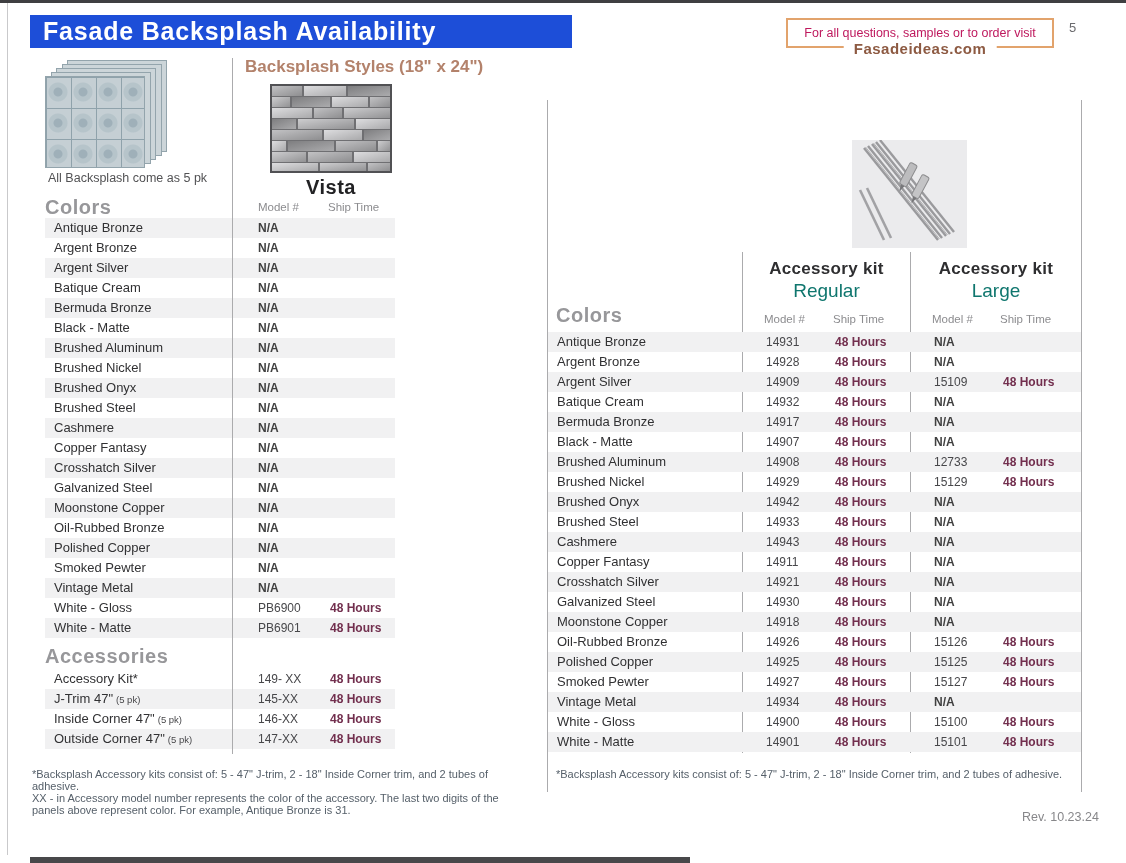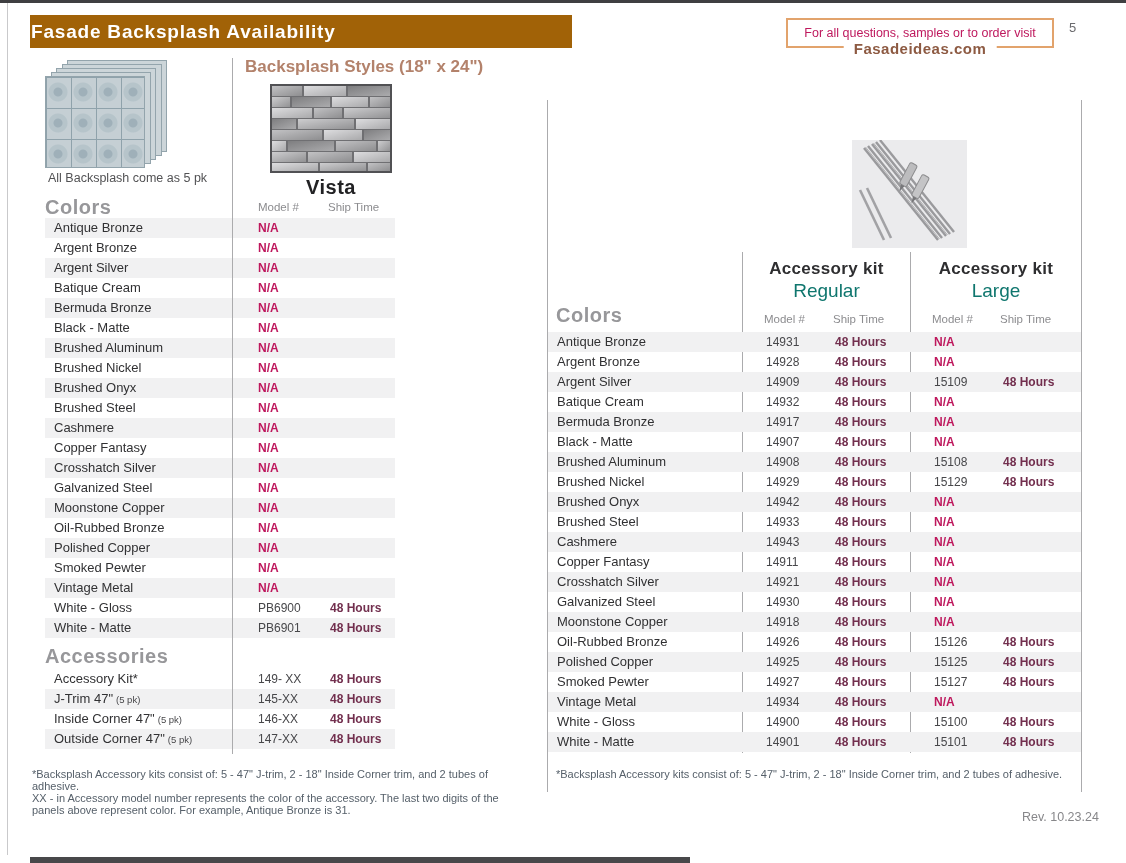--- a/index.html
+++ b/index.html
@@ -2,23 +2,23 @@
 <html><head>
 <meta charset="utf-8">
 <style>
   html,body{margin:0;padding:0;background:#ffffff;}
   .page{position:relative;width:1126px;height:863px;background:#ffffff;
         font-family:"Liberation Sans", sans-serif;overflow:hidden;}
   .top-edge{position:absolute;left:0;top:0;width:1126px;height:3px;background:#3f3f41;}
   .left-edge{position:absolute;left:7px;top:3px;width:1px;height:852px;background:#c9c9cb;}
   .bottom-bar{position:absolute;left:30px;top:857px;width:660px;height:6px;background:#48484a;}
 
-  .banner{position:absolute;left:30px;top:15px;width:542px;height:33px;background:#a16207;
-          color:#ffffff;font-weight:bold;font-size:19px;letter-spacing:0.8px;
-          line-height:33px;padding-left:1px;box-sizing:border-box;}
+  .banner{position:absolute;left:30px;top:15px;width:542px;height:33px;background:#1d4ed8;
+          color:#ffffff;font-weight:bold;font-size:25px;letter-spacing:0.8px;
+          line-height:33px;padding-left:13px;box-sizing:border-box;}
   .pagenum{position:absolute;left:1069px;top:20px;font-size:13px;color:#6b6b6e;}
 
   .info-box{position:absolute;left:786px;top:18px;width:268px;height:30px;
             border:2px solid #e2a36c;box-sizing:border-box;text-align:center;}
   .info-line1{font-size:12.5px;color:#be185d;line-height:26px;white-space:nowrap;}
   .info-line2{position:absolute;left:50%;transform:translateX(-50%);top:20px;
               background:#ffffff;padding:0 10px;font-size:15px;font-weight:bold;
               color:#8d5a42;white-space:nowrap;letter-spacing:0.5px;}
 
   
@@ -50,21 +50,21 @@
   .kit-sub{font-size:19px;color:#0f766e;margin-top:1px;}
 
   
   .dtable{position:absolute;}
   .trow{position:relative;height:20px;line-height:20px;}
   .trow.alt{background:#f1f1f2;}
   .cname{position:absolute;left:9px;font-size:13px;color:#313133;white-space:nowrap;}
   .cpk{font-size:9.5px;color:#47474a;margin-left:3px;}
   .cmodel{position:absolute;font-size:12px;color:#47474a;white-space:nowrap;}
   .cship{position:absolute;font-size:12px;font-weight:bold;color:#722f4e;white-space:nowrap;}
-  .na{font-weight:bold;color:#be185d;}
+  .na{font-weight:bold;color:#404040;}
   .mpos-l{left:213px;} .spos-l{left:285px;}
   .mpos-r1{left:218px;} .spos-r1{left:287px;} .mpos-r2{left:386px;} .spos-r2{left:455px;}
 
   .vline{position:absolute;width:1px;background:#ababad;}
 
   .footnote{position:absolute;font-size:11px;color:#56606a;line-height:12px;white-space:pre-line;}
   .rev{position:absolute;left:1022px;top:810px;font-size:12.5px;color:#87878a;}
 </style>
 <title>Fasade Backsplash Availability</title></head>
 <body>
@@ -377,21 +377,21 @@
         <span class="cname">Black - Matte</span>
         <span class="cmodel mpos-r1">14907</span>
         <span class="cship spos-r1">48 Hours</span>
         <span class="cmodel mpos-r2 na">N/A</span>
         <span class="cship spos-r2"></span>
       </div>
       <div class="trow alt">
         <span class="cname">Brushed Aluminum</span>
         <span class="cmodel mpos-r1">14908</span>
         <span class="cship spos-r1">48 Hours</span>
-        <span class="cmodel mpos-r2">15108</span>
+        <span class="cmodel mpos-r2">12733</span>
         <span class="cship spos-r2">48 Hours</span>
       </div>
       <div class="trow">
         <span class="cname">Brushed Nickel</span>
         <span class="cmodel mpos-r1">14929</span>
         <span class="cship spos-r1">48 Hours</span>
         <span class="cmodel mpos-r2">15129</span>
         <span class="cship spos-r2">48 Hours</span>
       </div>
       <div class="trow alt">

